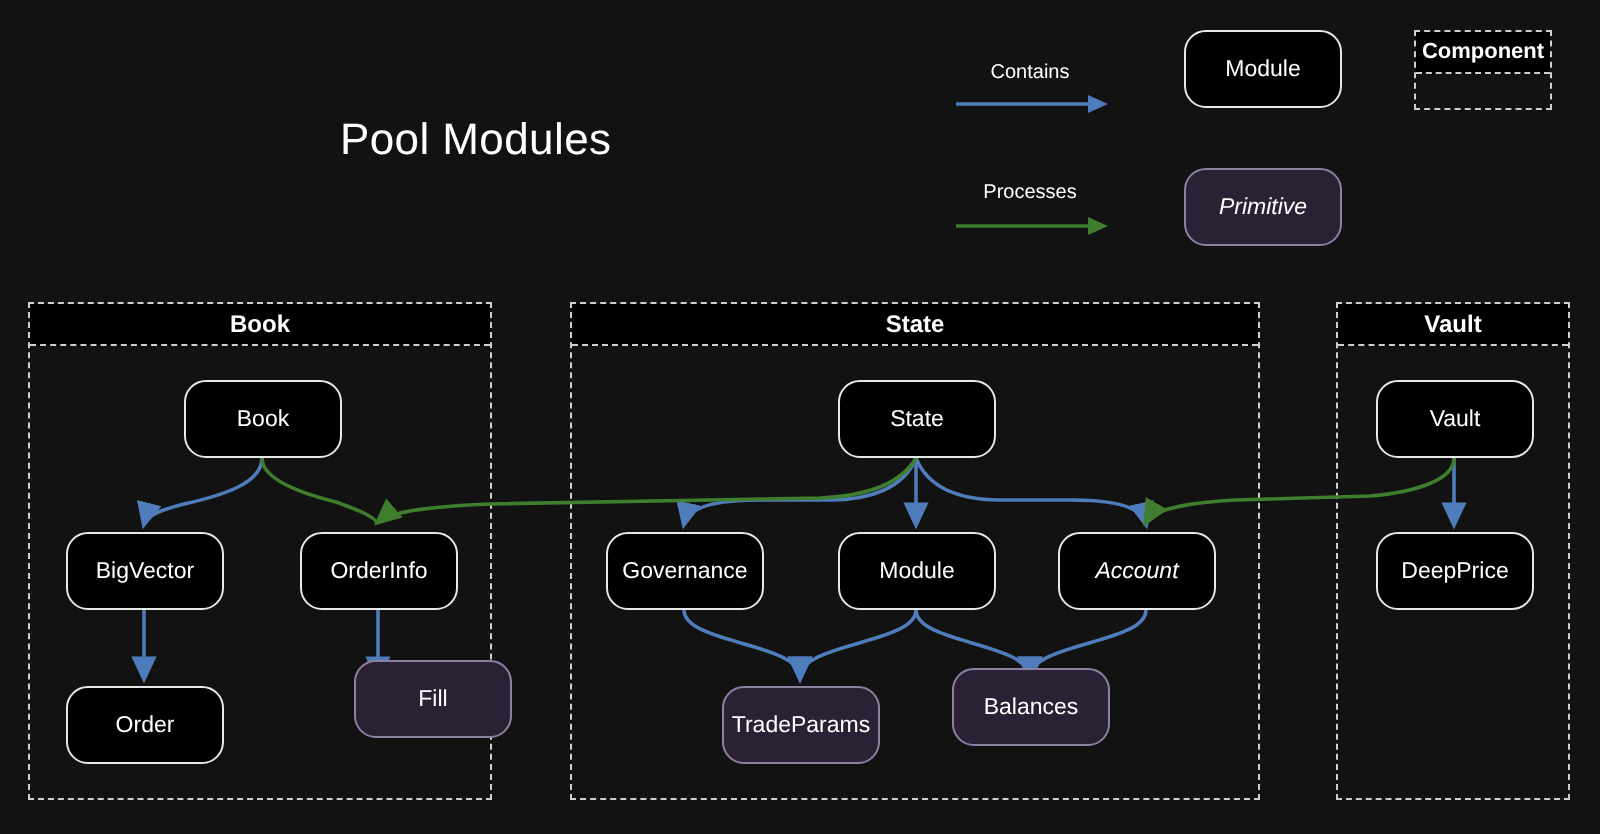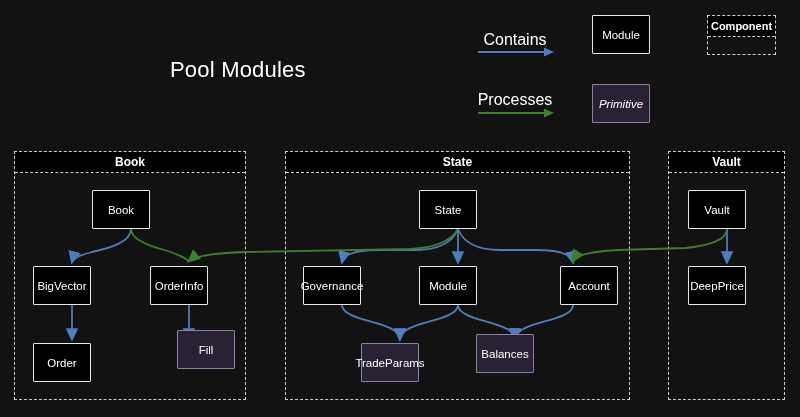--- a/index.html
+++ b/index.html
@@ -28,37 +28,37 @@
     left: 170px; top: 57px;
     font-size: 22px;
     font-weight: normal;
     letter-spacing: 0.2px;
   }
   
   .legend-label {
     position: absolute;
     width: 120px;
     text-align: center;
-    font-size: 16px;
+    font-size: 10px;
   }
   .lbl-contains { left: 455px; top: 31px; }
   .lbl-processes { left: 455px; top: 91px; }
   .legend-arrow { position: absolute; width: 80px; height: 12px; }
   .arr-contains { left: 476px; top: 46px; }
   .arr-processes { left: 476px; top: 107px; }
   
   .node {
     position: absolute;
-    width: 58px; height: 39px;
+    width: 79px; height: 39px;
     display: flex;
     align-items: center;
     justify-content: center;
     font-size: 11.5px;
     text-align: center;
-    border-radius: 1px;
+    border-radius: 11px;
   }
   .node.module {
     background: var(--module-fill);
     border: 1.5px solid var(--module-border);
   }
   .node.primitive {
     background: var(--primitive-fill);
     border: 1.5px solid var(--primitive-border);
   }
   .leg-module { left: 592px; top: 15px; }
@@ -97,21 +97,21 @@
   }
   
   .n-book       { left: 92px;  top: 190px; }
   .n-bigvector  { left: 33px;  top: 266px; }
   .n-orderinfo  { left: 150px; top: 266px; }
   .n-order      { left: 33px;  top: 343px; }
   .n-fill       { left: 150px; top: 330px; margin-left: 27px; }
   .n-state      { left: 419px; top: 190px; }
   .n-governance { left: 303px; top: 266px; }
   .n-history    { left: 419px; top: 266px; }
-  .n-account    { left: 560px; top: 266px; }
+  .n-account    { left: 529px; top: 266px; font-style: italic; }
   .n-tradeparams{ left: 361px; top: 343px; }
   .n-balances   { left: 476px; top: 334px; text-align: center; }
   .n-vault      { left: 688px; top: 190px; }
   .n-deepprice  { left: 688px; top: 266px; }
   
   .edges { position: absolute; left: 0; top: 0; width: 800px; height: 417px; pointer-events: none; }
   .edge-blue  { stroke: var(--contains-arrow);  stroke-width: 1.8; fill: none; }
   .edge-green { stroke: var(--processes-arrow); stroke-width: 1.8; fill: none; }
   .head-blue  { fill: var(--contains-arrow); }
   .head-green { fill: var(--processes-arrow); }

